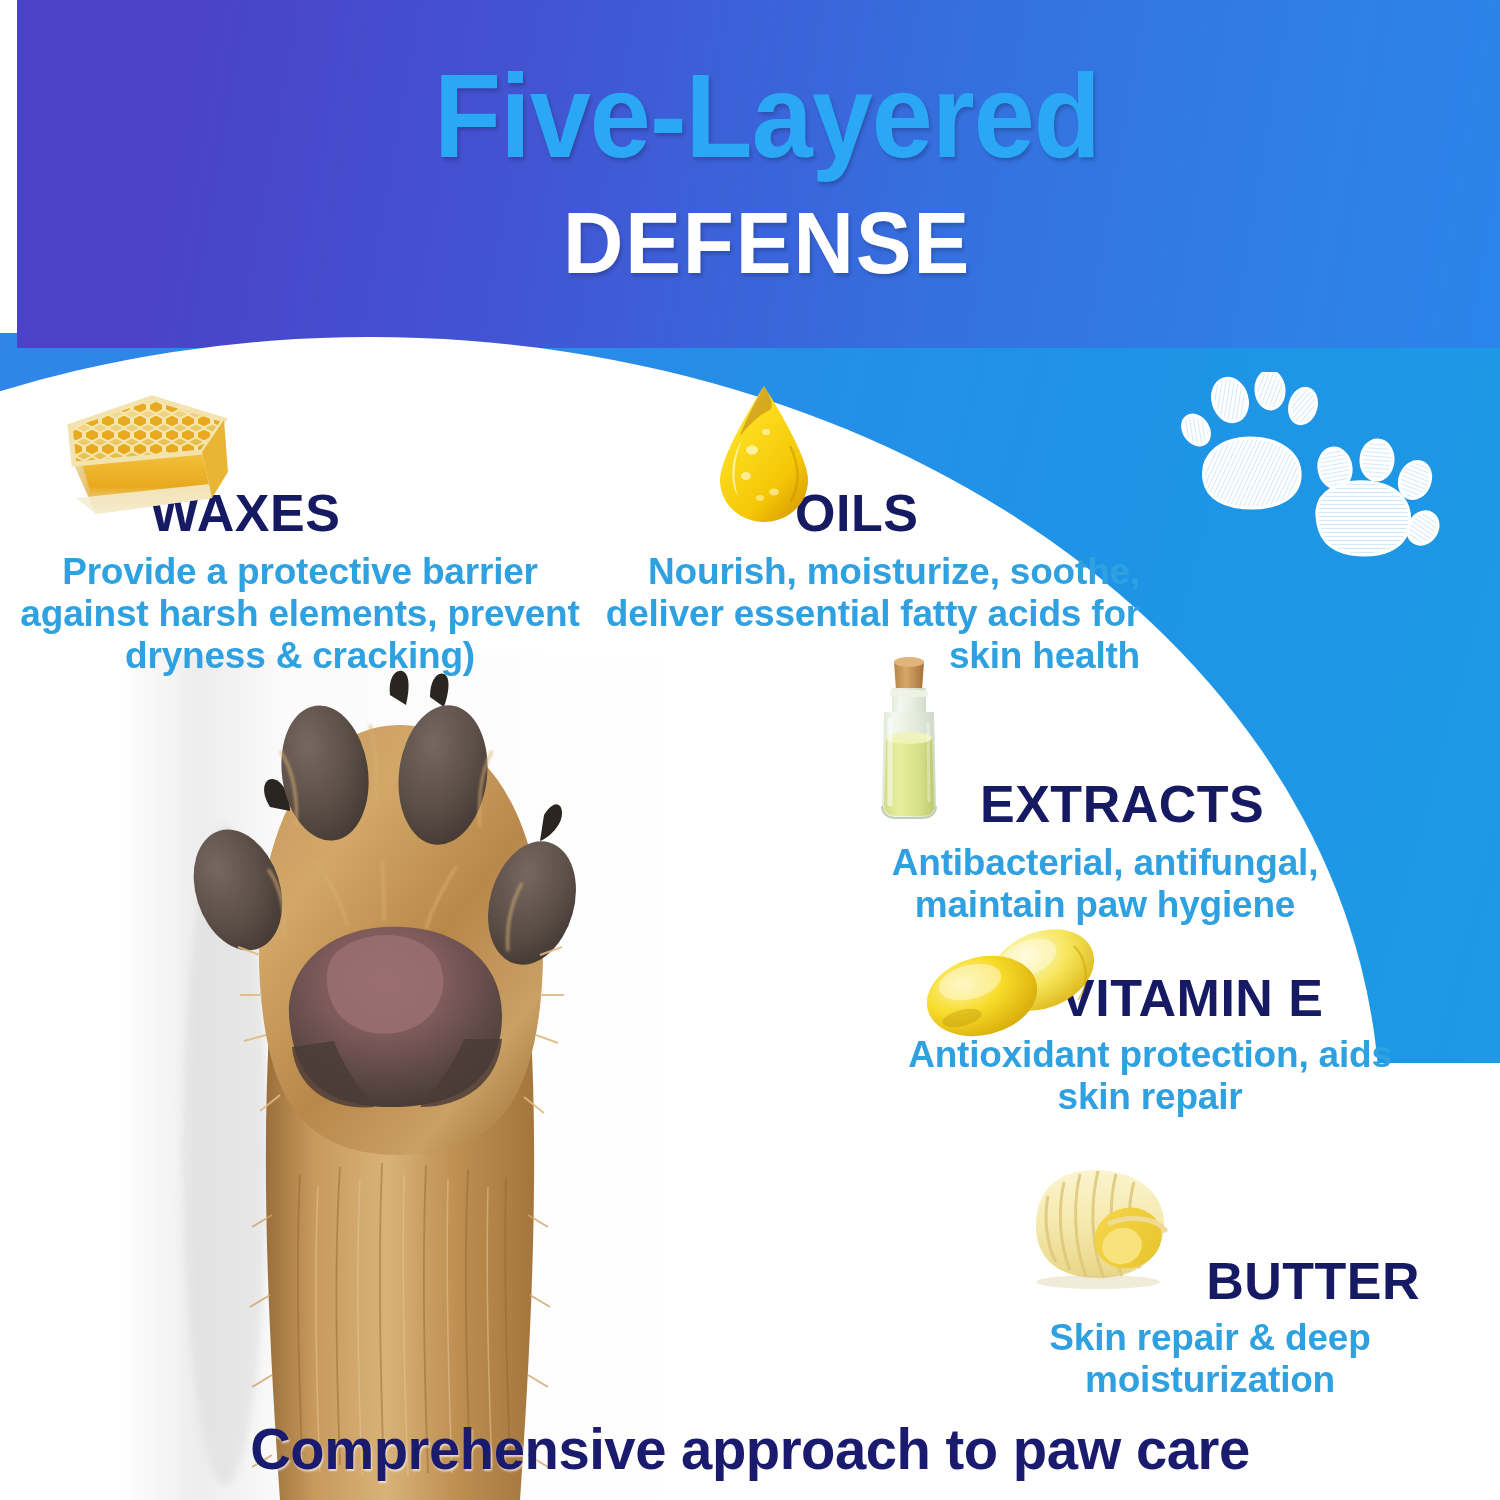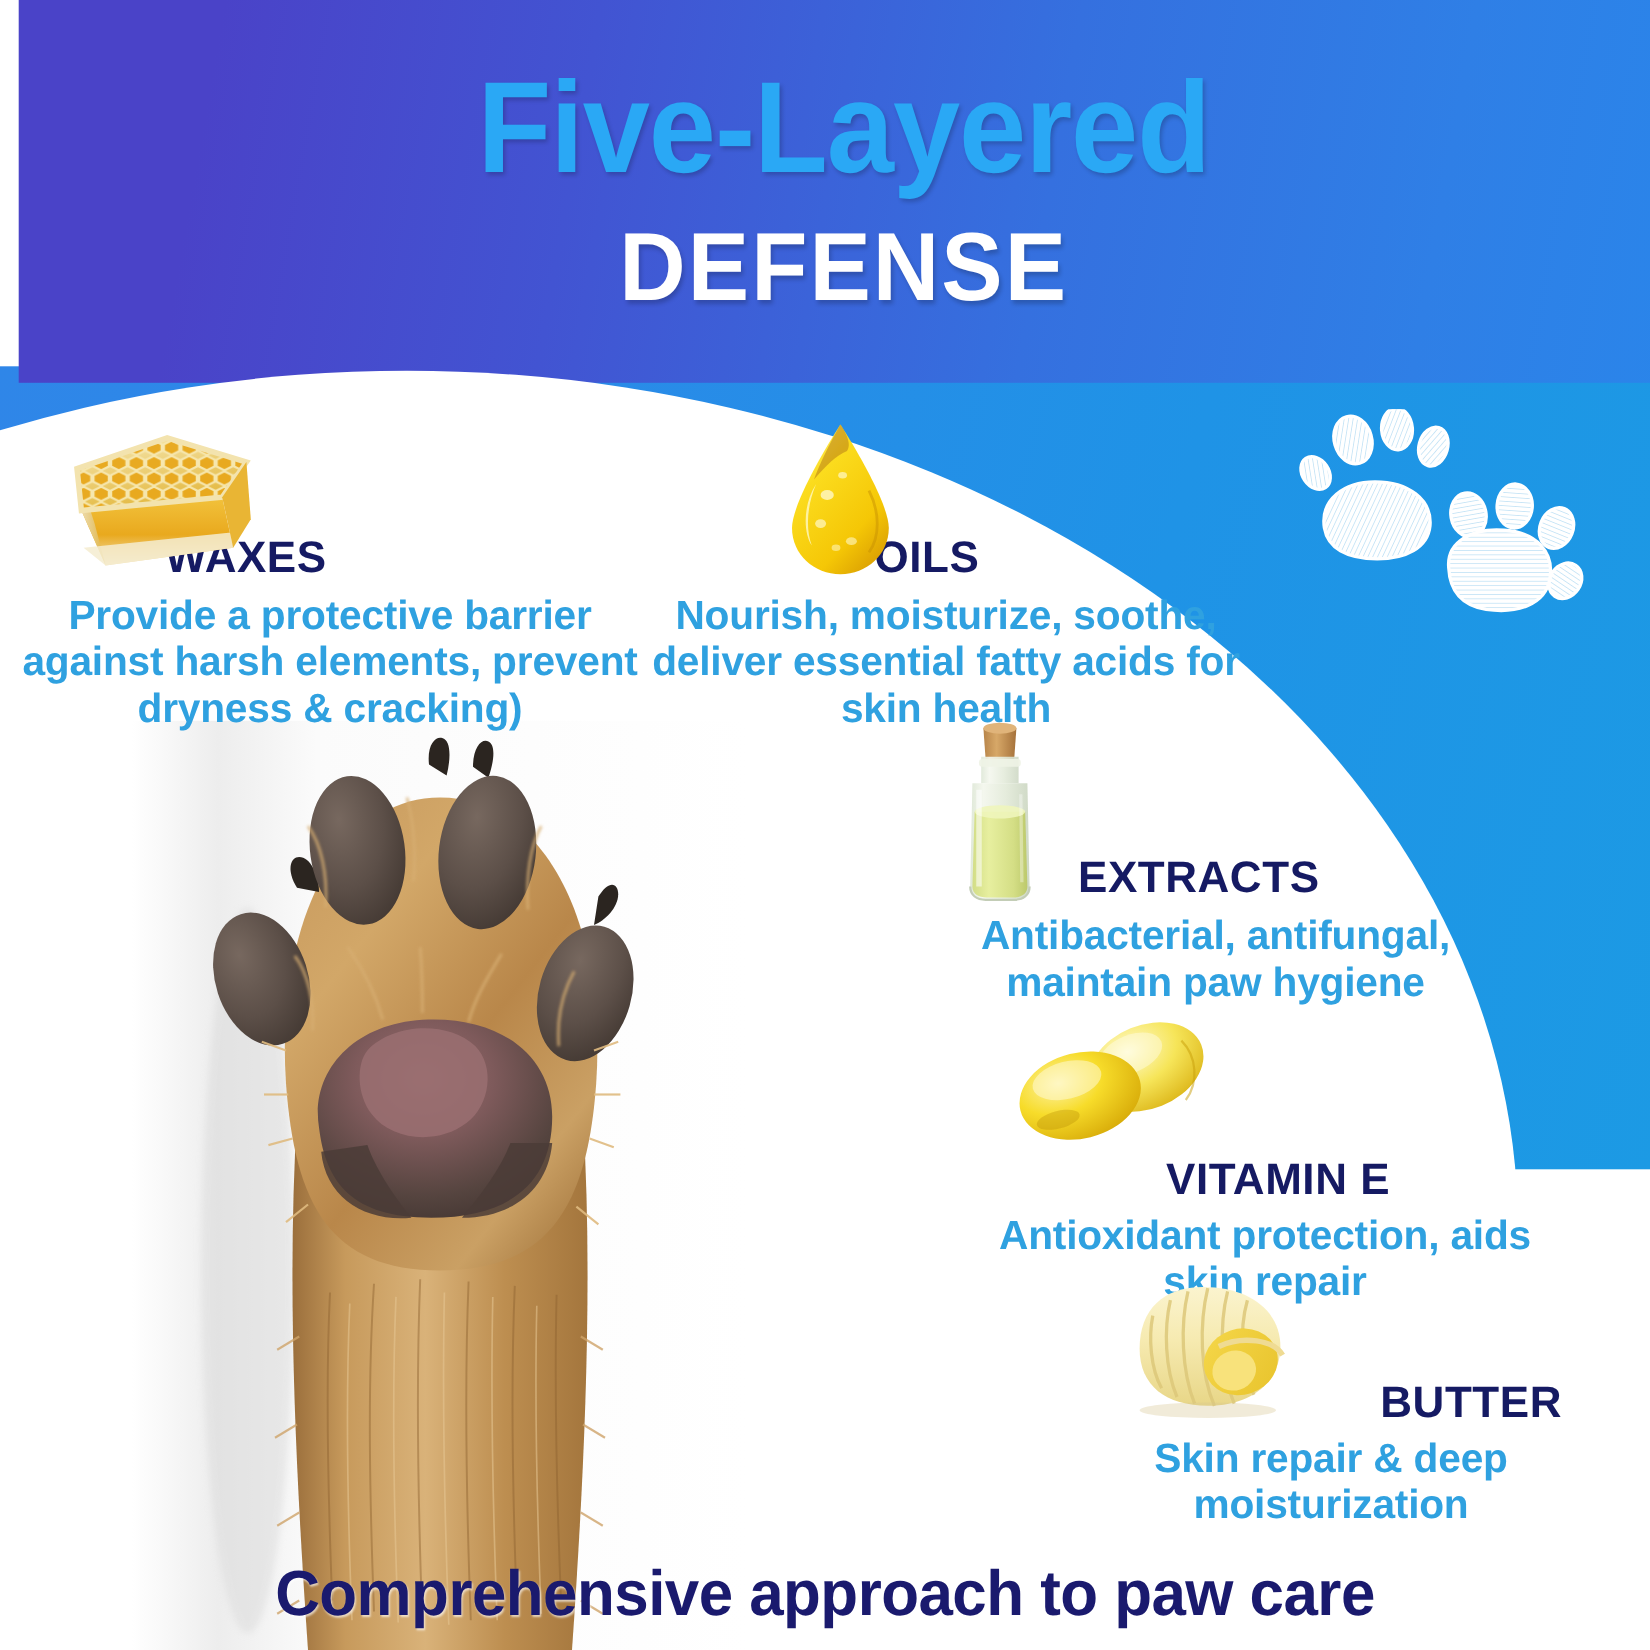--- a/index.html
+++ b/index.html
@@ -47,46 +47,46 @@
     position:absolute; left:0; top:1063px; width:1500px; height:440px;
     background:#ffffff; z-index:3;
   }
 
   
   .pawprints{ position:absolute; left:1160px; top:372px; width:330px; height:200px; z-index:6; }
 
   
   .block{ position:absolute; z-index:8; }
   .ing-name{
-    font-size:40px; font-weight:bold; color:#151a63; letter-spacing:.5px;
+    font-size:52px; font-weight:bold; color:#151a63; letter-spacing:.5px;
     white-space:nowrap; line-height:1;
   }
   .ing-desc{
     font-size:37px; font-weight:bold; color:#2fa1e0; line-height:1.14;
     letter-spacing:-.2px;
   }
   .icon-abs{ position:absolute; z-index:9; }
 
   
   #waxes{ left:0px; top:487px; width:600px; text-align:center; }
   #waxes .ing-name{ margin-left:150px; text-align:left; }
   #waxes .ing-desc{ margin-top:12px; text-align:center; }
 
   
   #oils{ left:580px; top:487px; width:560px; text-align:center; }
   #oils .ing-name{ margin-left:215px; text-align:left; }
-  #oils .ing-desc{ margin-top:12px; text-align:center; }
+  #oils .ing-desc{ margin-top:12px; text-align:right; }
 
   
   #extracts{ left:840px; top:778px; width:530px; text-align:center; }
   #extracts .ing-name{ margin-left:140px; text-align:left; }
   #extracts .ing-desc{ margin-top:12px; text-align:center; }
 
   
-  #vitamine{ left:900px; top:1052px; width:500px; text-align:center; }
+  #vitamine{ left:900px; top:972px; width:500px; text-align:center; }
   #vitamine .ing-name{ margin-left:160px; text-align:left; }
   #vitamine .ing-desc{ margin-top:10px; text-align:center; }
 
   
   #butter{ left:1000px; top:1255px; width:420px; text-align:center; }
   #butter .ing-name{ margin-left:140px; text-align:right; }
   #butter .ing-desc{ margin-top:10px; text-align:center; }
 
   
   .paw-photo{ position:absolute; left:120px; top:655px; width:560px; height:845px; z-index:7; }

